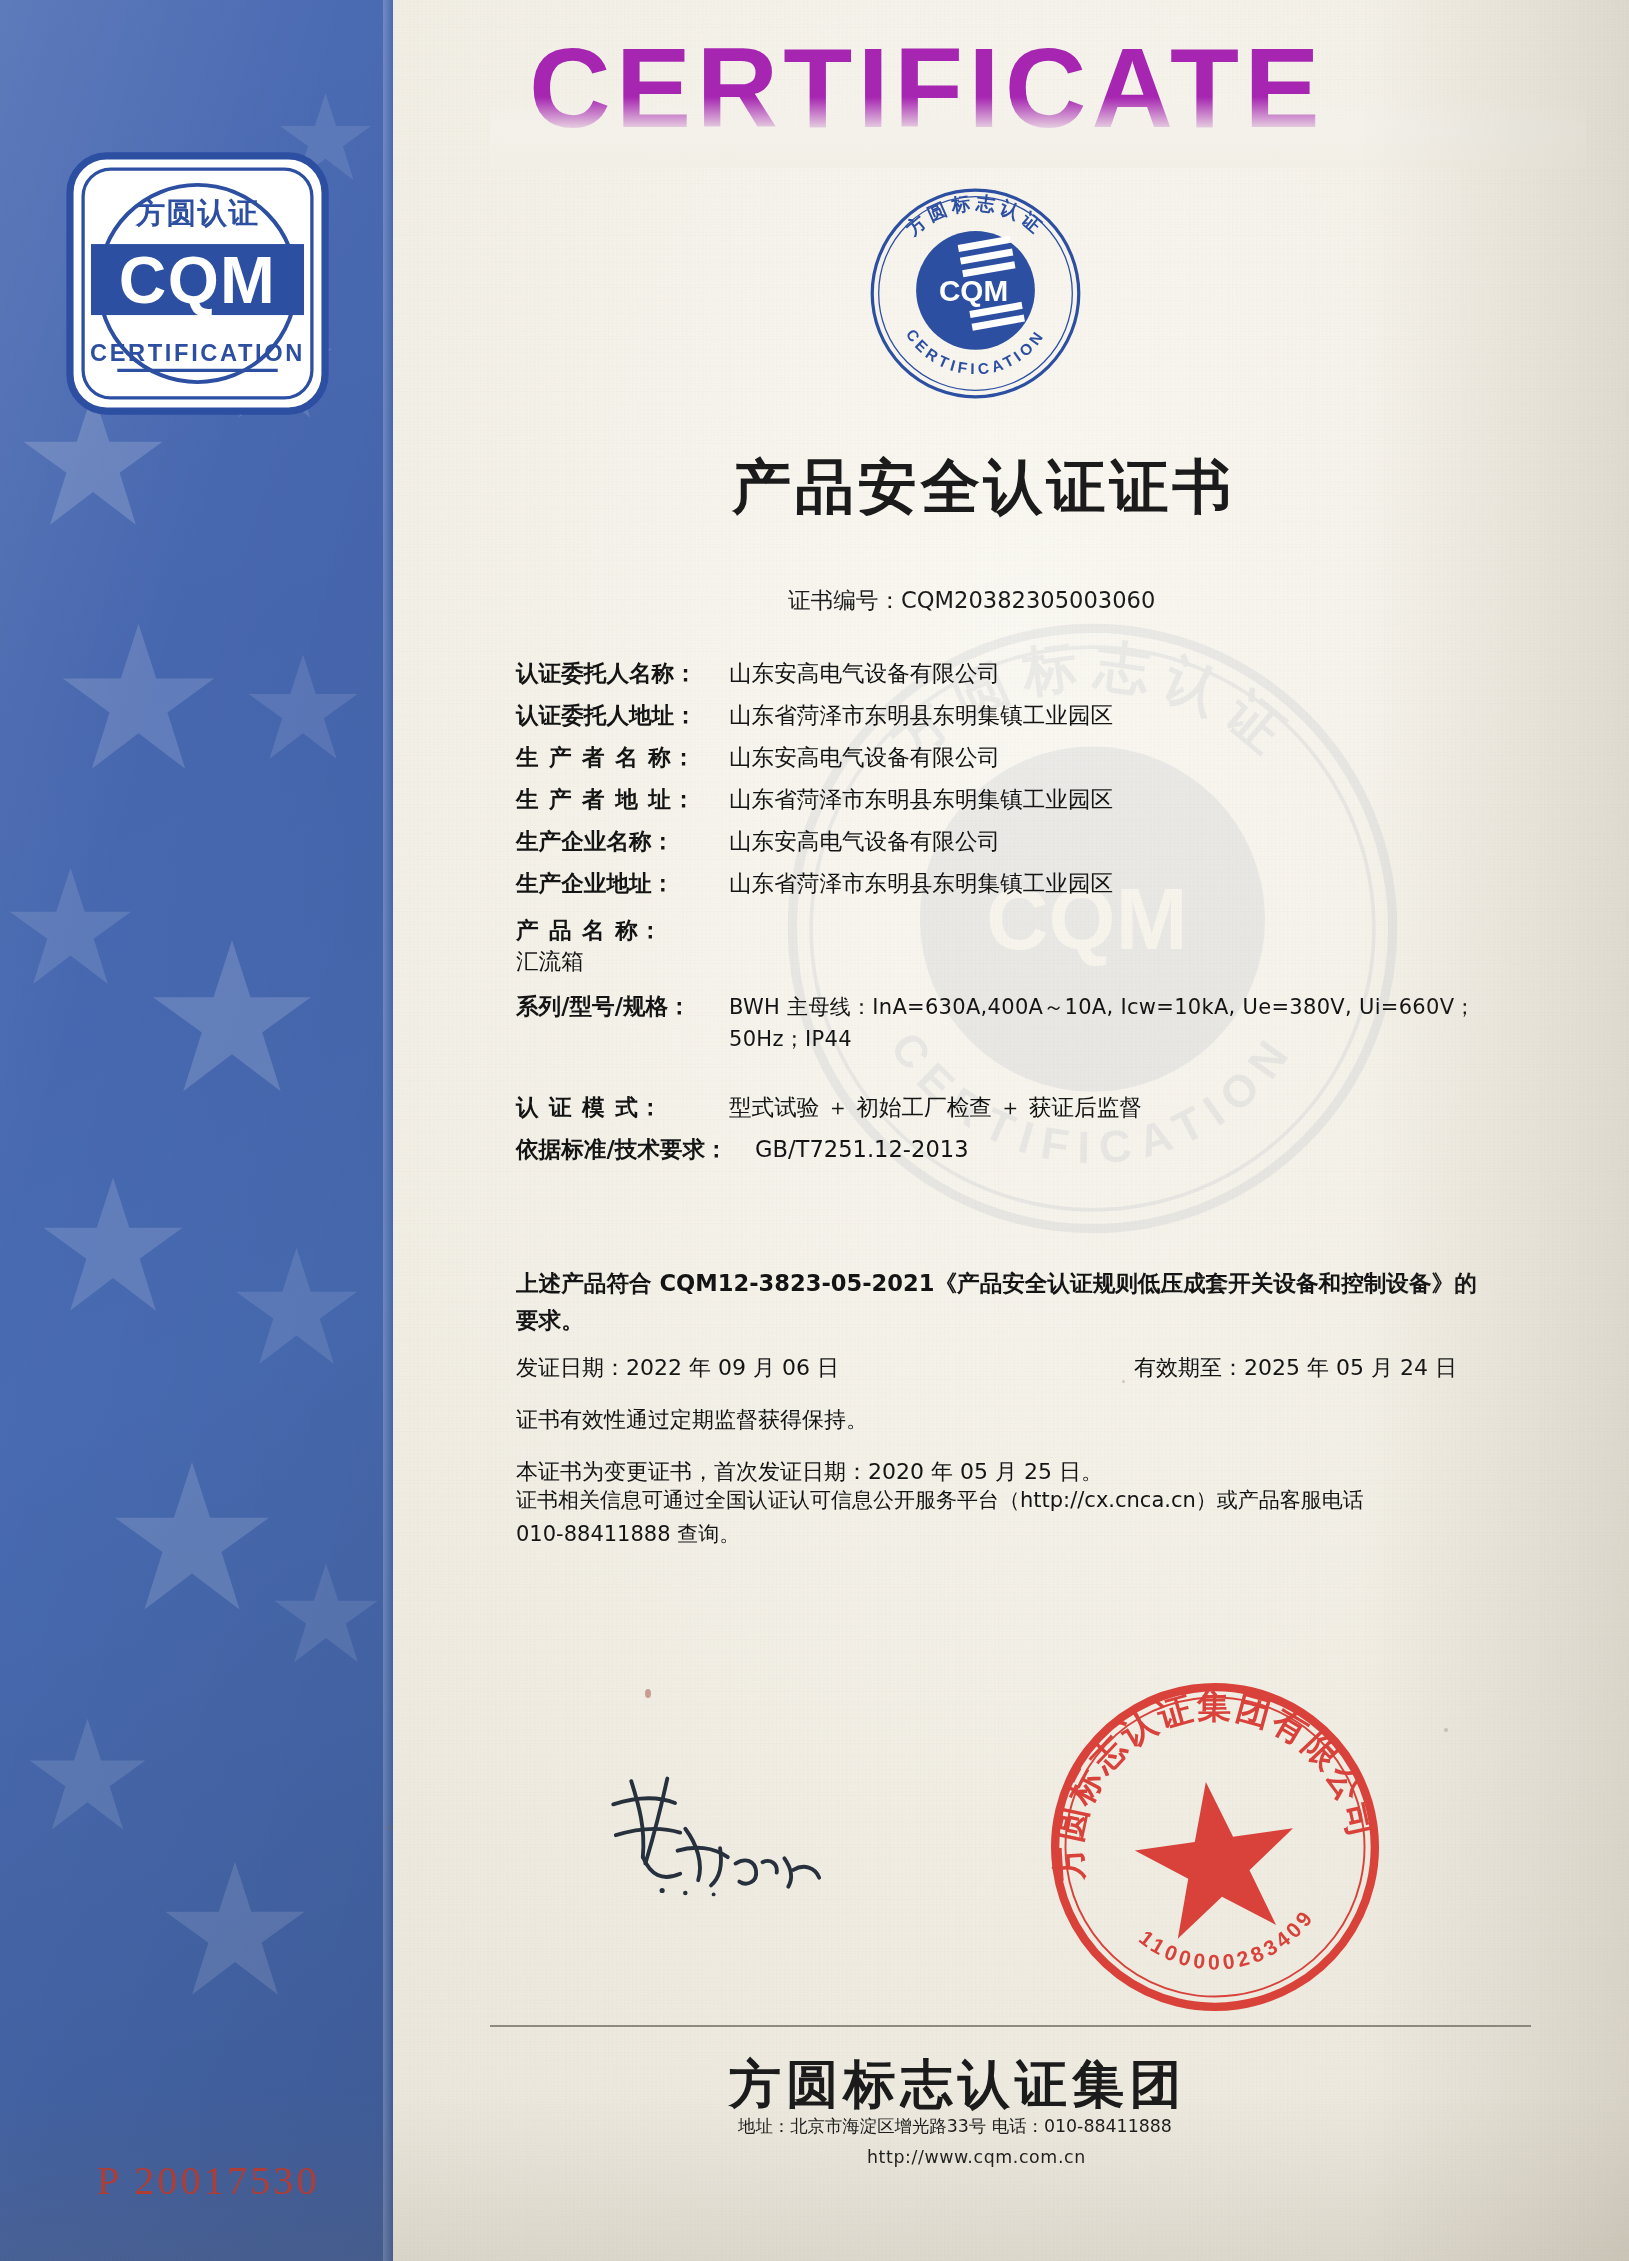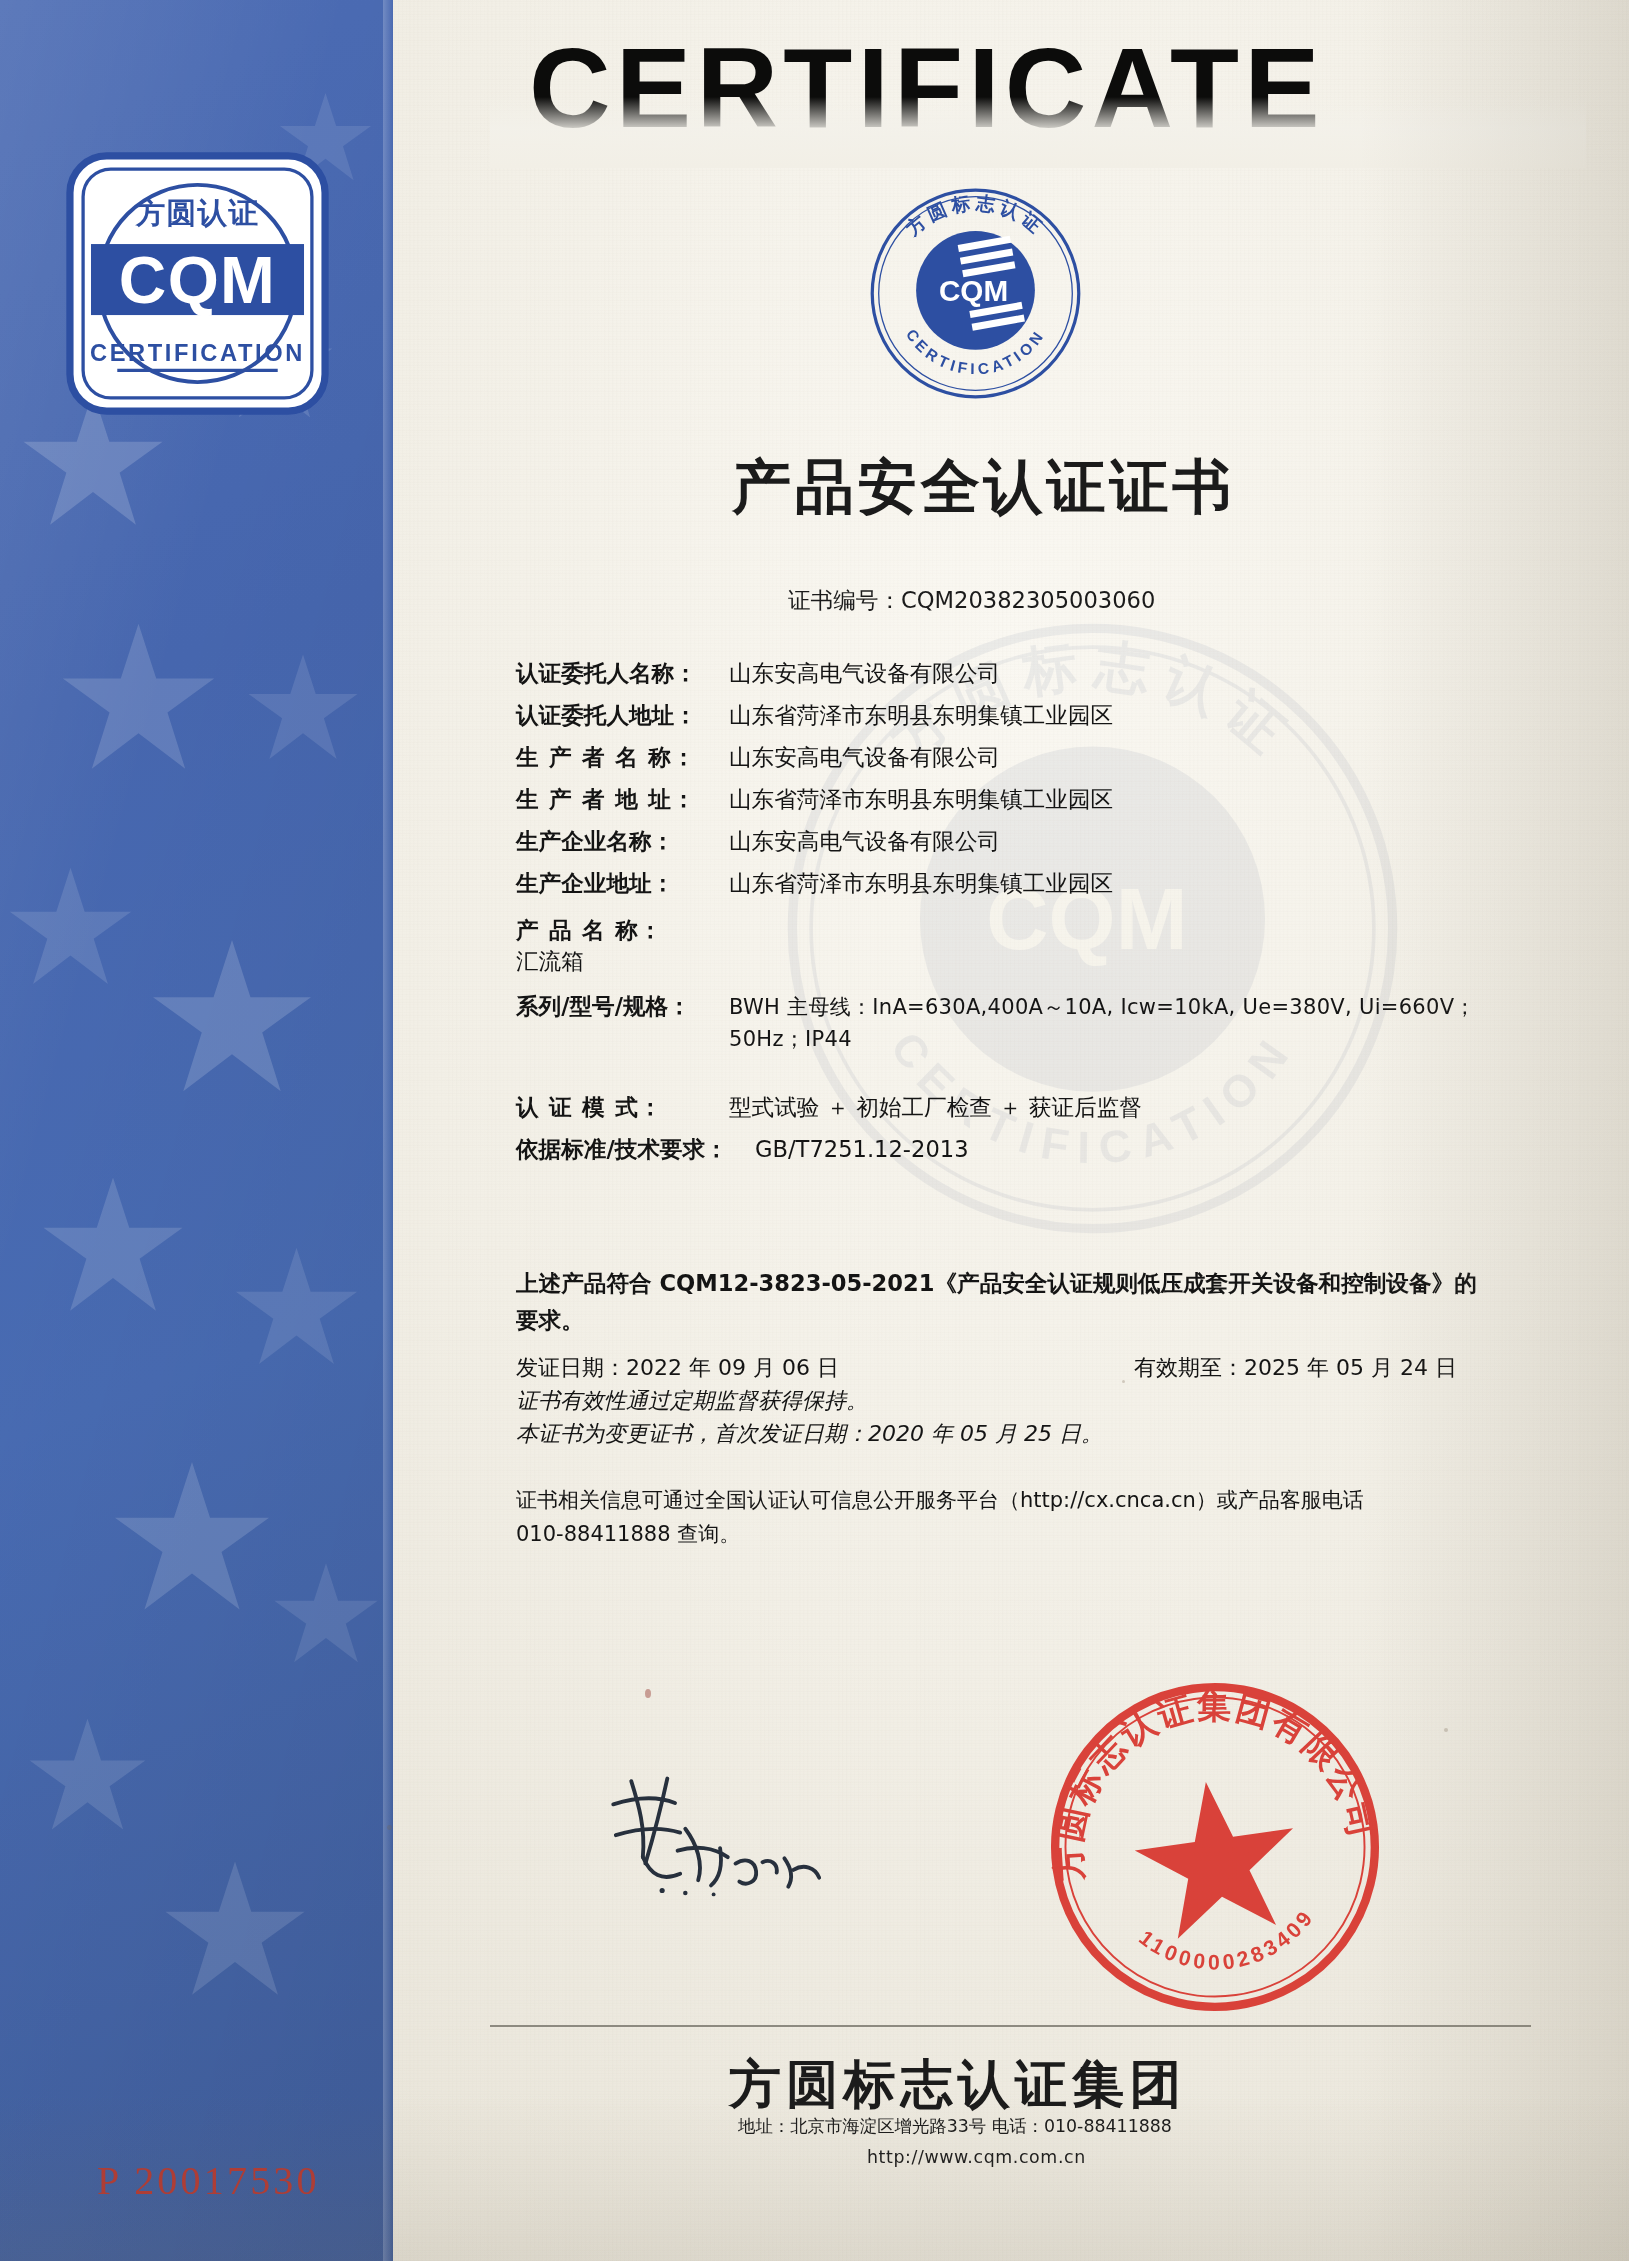--- a/index.html
+++ b/index.html
@@ -78,21 +78,21 @@
 
   
   .wordmark {
     position: absolute;
     left: 529px;
     top: 22.6px;
     font-family: "Liberation Sans", sans-serif;
     font-weight: bold;
     font-size: 113px;
     letter-spacing: 5.2px;
-    color: #000000;
+    color: #a21caf;
     white-space: nowrap;
     opacity: .95;
   }
   .wordmark-mask {
     position: absolute;
     left: 490px;
     top: 97px;
     width: 1096px;
     height: 71px;
     background: linear-gradient(to bottom, rgba(243,241,234,0) 0%, rgba(243,241,234,.85) 45%, #f2efe6 100%);
@@ -226,25 +226,24 @@
     font-family: "DejaVu Sans", sans-serif;
     font-size: 22px;
     color: #141414;
   }
   .dates-line {
     display: flex;
     justify-content: space-between;
     width: 941px;
   }
   .note-line {
-    margin-top: 3px;
+    margin-top: 22px;
     font-size: 22px;
     color: #141414;
     font-family: "DejaVu Sans", sans-serif;
-    font-style: italic;
   }
   .info-block {
     position: absolute;
     left: 516px;
     top: 1483px;
     width: 987px;
     font-family: "DejaVu Sans", sans-serif;
     font-size: 21px;
     line-height: 1.62;
     color: #141414;

